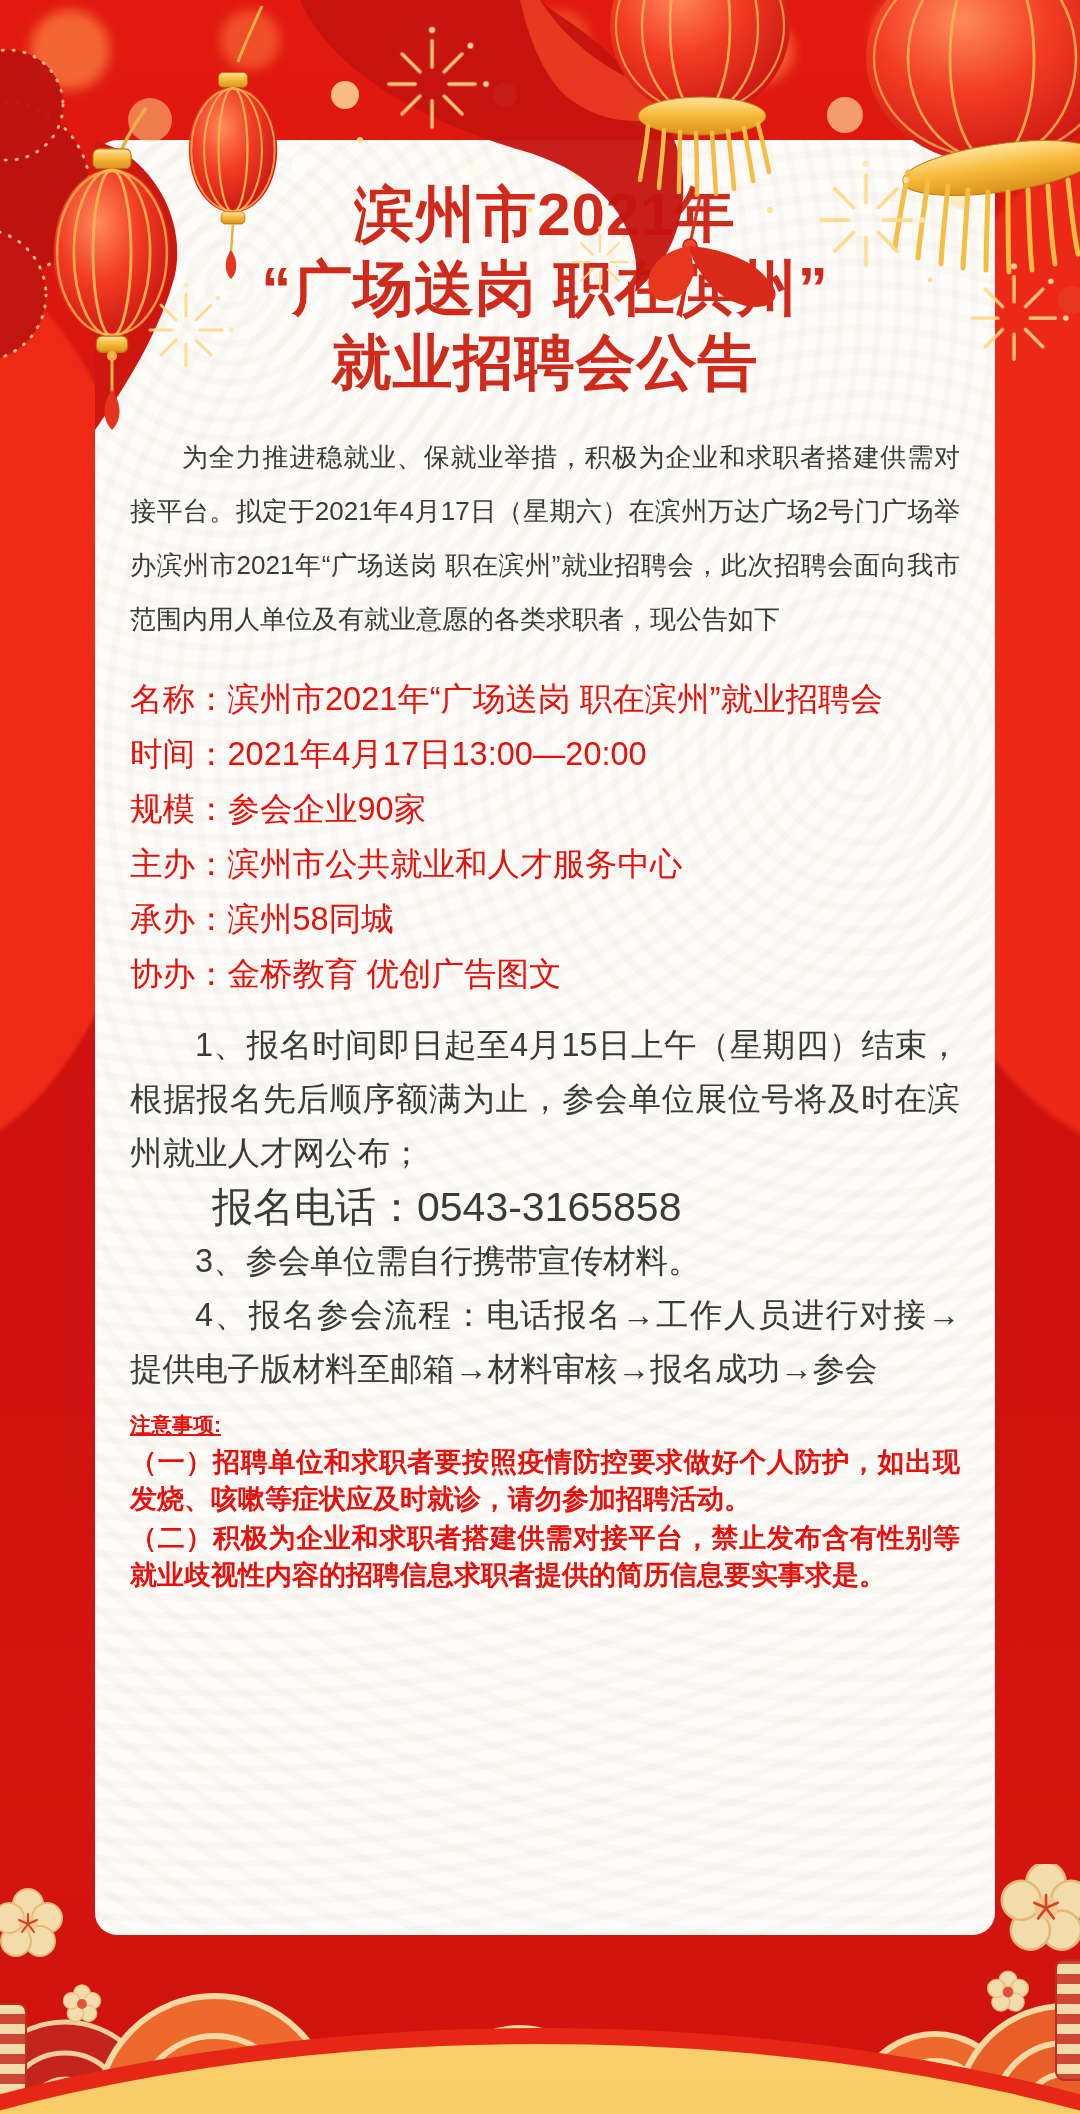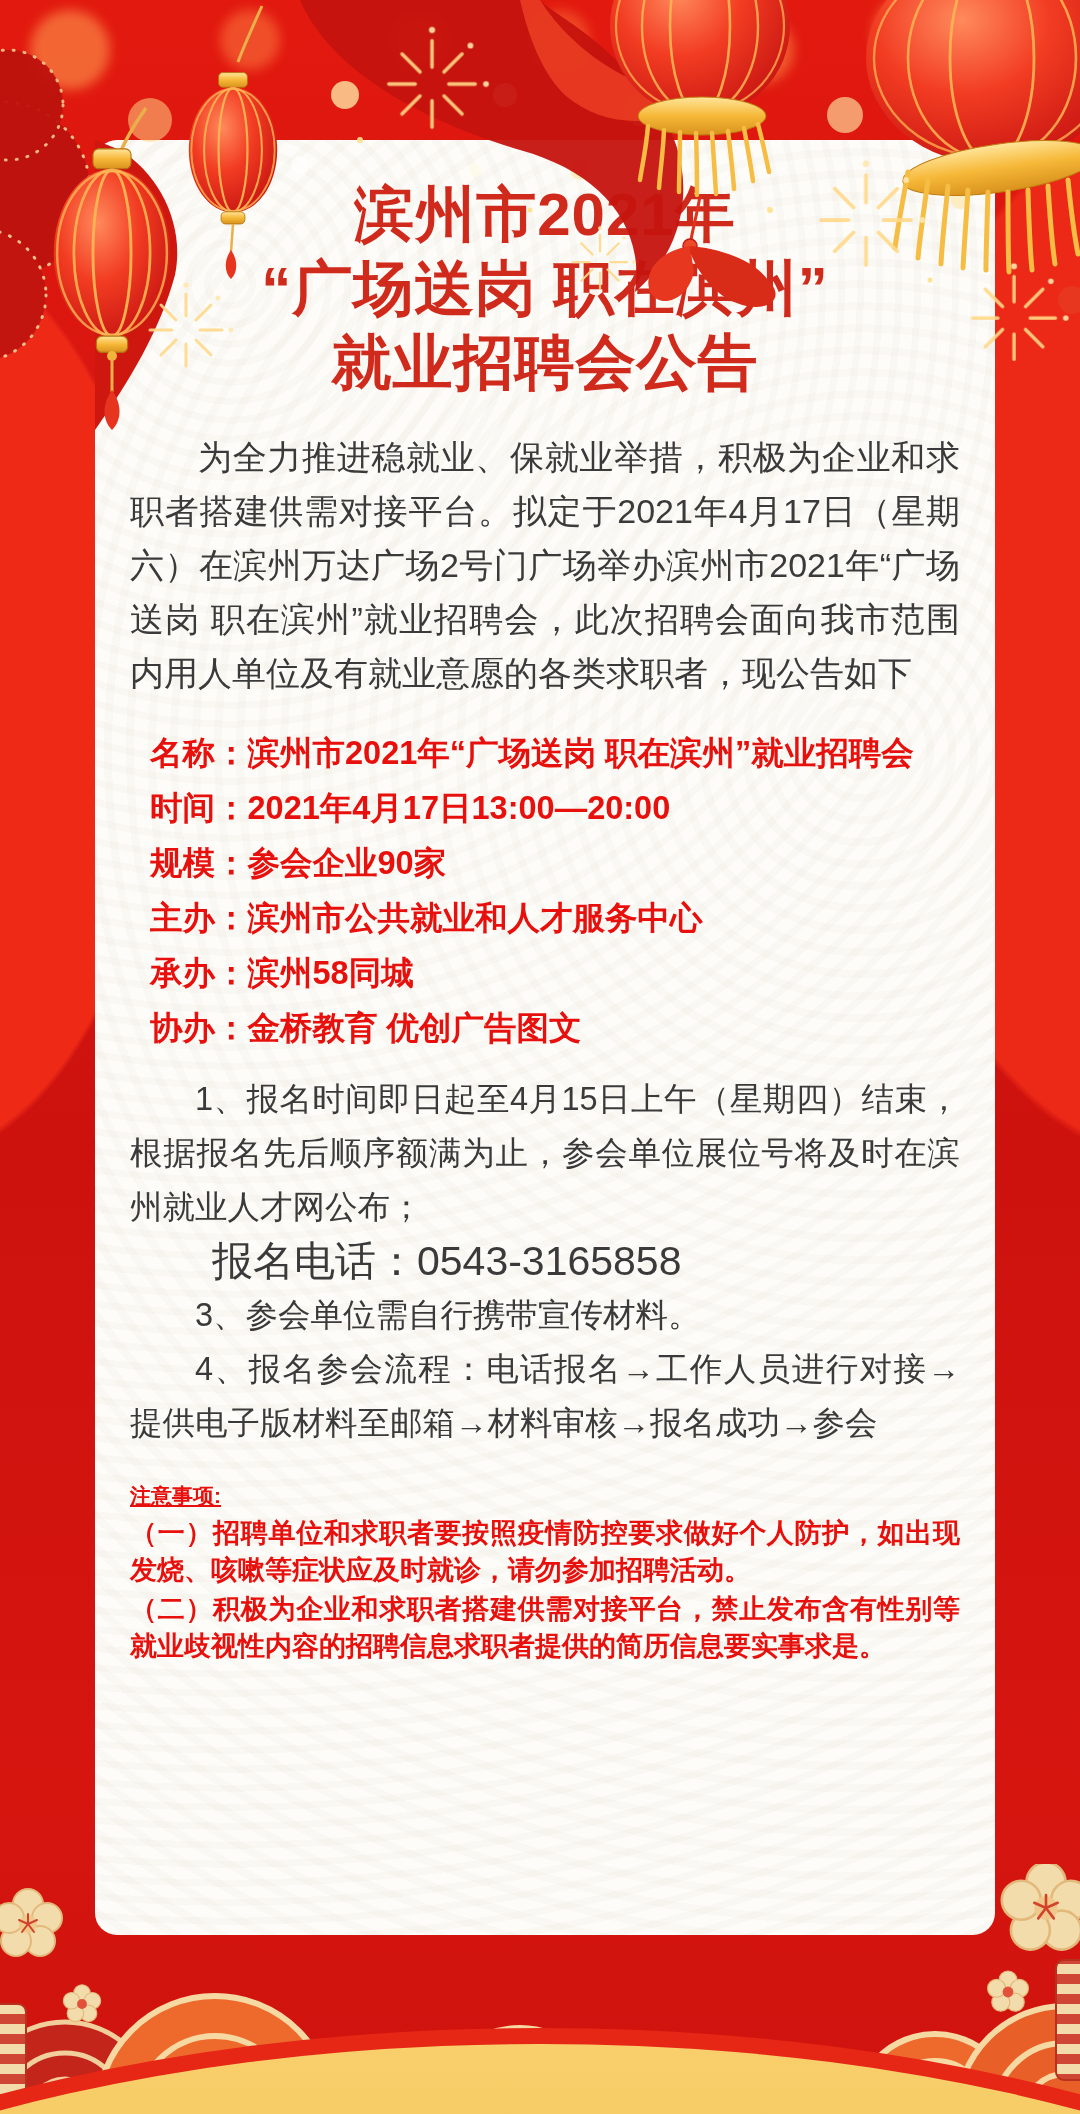--- a/index.html
+++ b/index.html
@@ -16,27 +16,27 @@
   .card{
     position:absolute;left:95px;top:140px;width:900px;height:1795px;z-index:2;
     box-sizing:border-box;padding:0 35px;border-radius:22px;overflow:hidden;
     background:
       repeating-radial-gradient(circle at 15% 8%, rgba(190,172,155,.055) 0 7px, rgba(255,255,255,0) 7px 19px),
       repeating-radial-gradient(circle at 85% 34%, rgba(190,172,155,.05) 0 8px, rgba(255,255,255,0) 8px 22px),
       var(--card_bg,#fdfcf8);
   }
   .title{margin:38px 0 30px;text-align:center;}
   .title-line{font-size:60px;line-height:74px;font-weight:700;letter-spacing:1px;color:var(--title_red,#d02a1c);}
-  .intro{font-size:34px;line-height:54px;color:var(--body_text,#3a3a3a);text-align:justify;text-indent:2em;margin:0;}
+  .intro{font-size:26px;line-height:54px;color:var(--body_text,#3a3a3a);text-align:justify;text-indent:2em;margin:0;}
   .info-list{margin-top:26px;}
-  .info-line{font-size:32.5px;line-height:55px;font-weight:700;color:var(--info_red,#e8100d);white-space:nowrap;margin-left:20px;}
+  .info-line{font-size:32.5px;line-height:55px;font-weight:400;color:var(--info_red,#e8100d);white-space:nowrap;}
   .body-block{margin-top:16px;}
   .body-par{font-size:32.5px;line-height:54px;color:var(--body_text,#3a3a3a);text-align:justify;text-indent:2em;margin:0;}
   .contact-line{font-size:41px;line-height:54px;color:var(--body_text,#3a3a3a);text-indent:2em;margin:0;white-space:nowrap;}
-  .notes{margin-top:29px;}
+  .notes{margin-top:12px;}
   .notes-heading{font-size:21px;line-height:34px;font-weight:700;color:var(--note_red,#e8100d);text-decoration:underline;}
   .note-par{font-size:27px;line-height:37px;font-weight:700;color:var(--note_red,#e8100d);text-align:justify;margin:2px 0 0;}
 </style>
 </head>
 <body>
 
 <div class="page">
 
   <div class="card">
 

